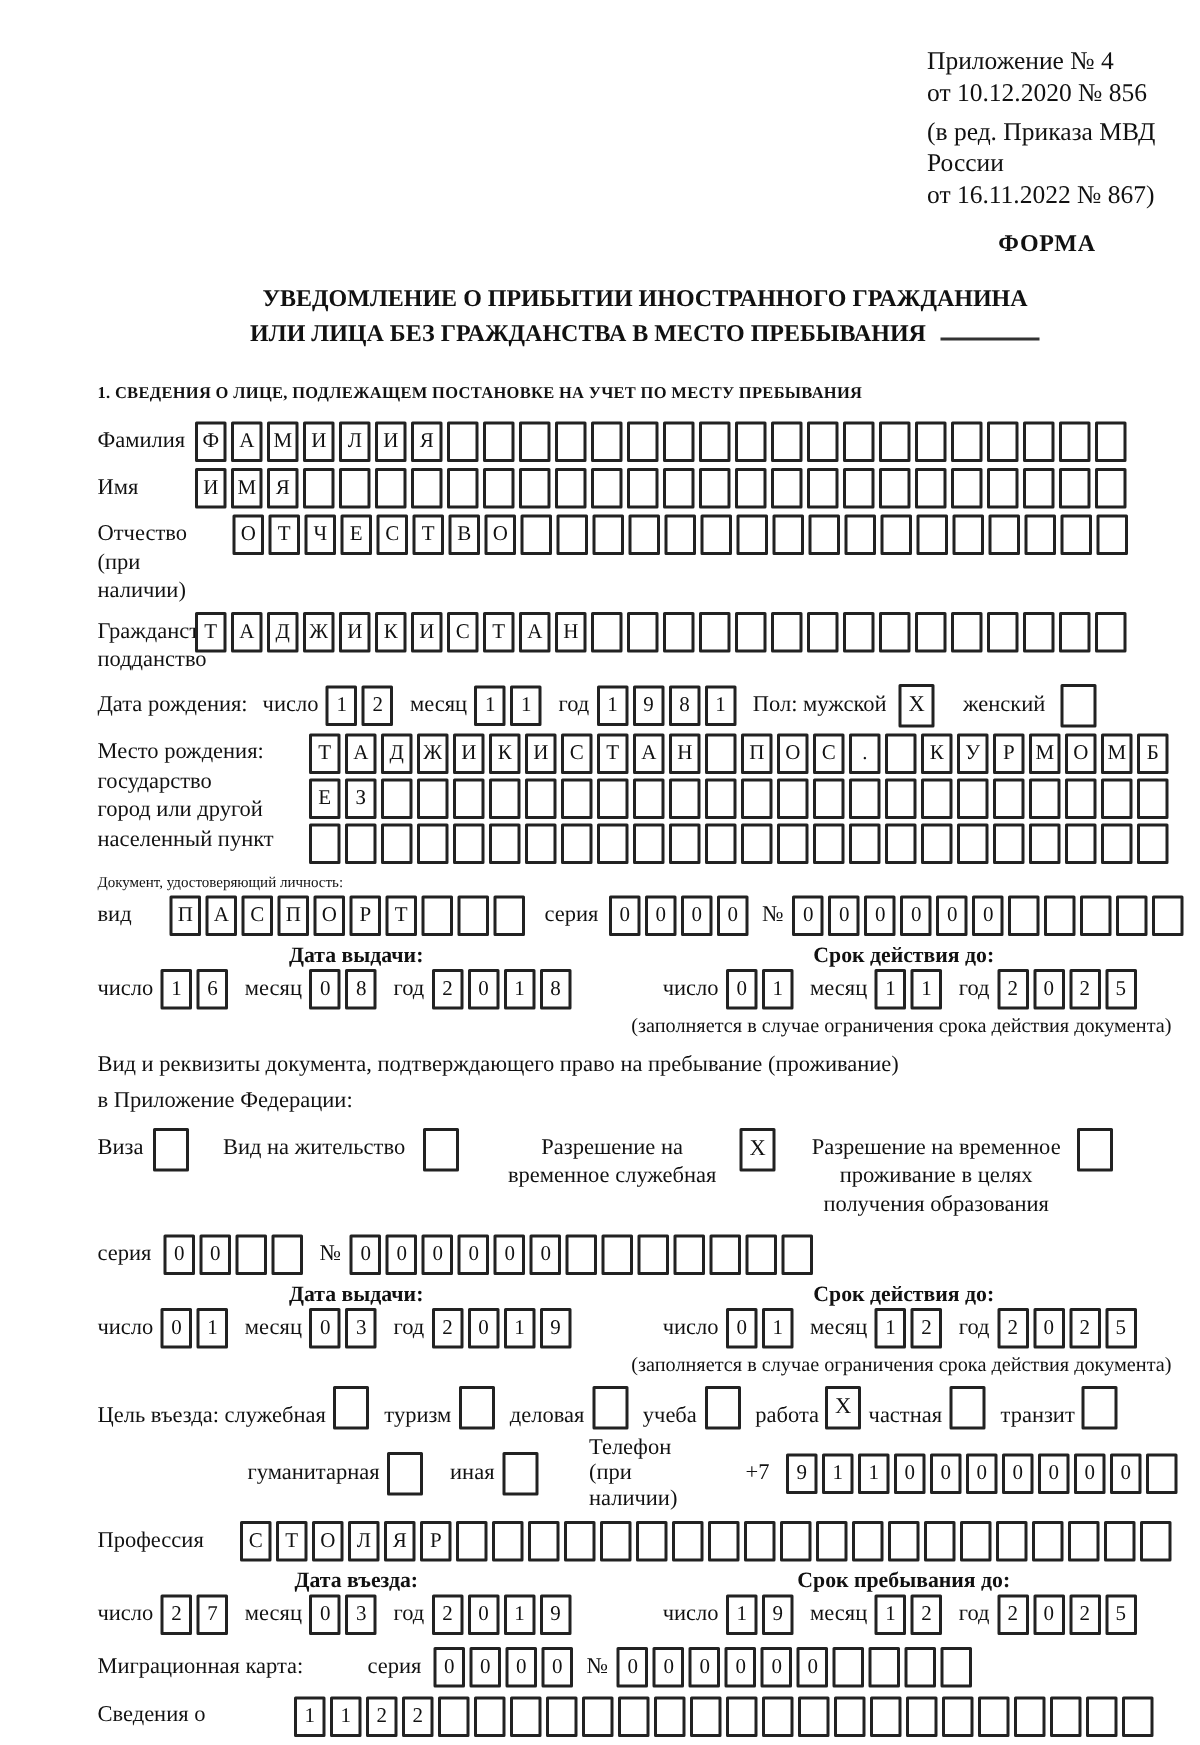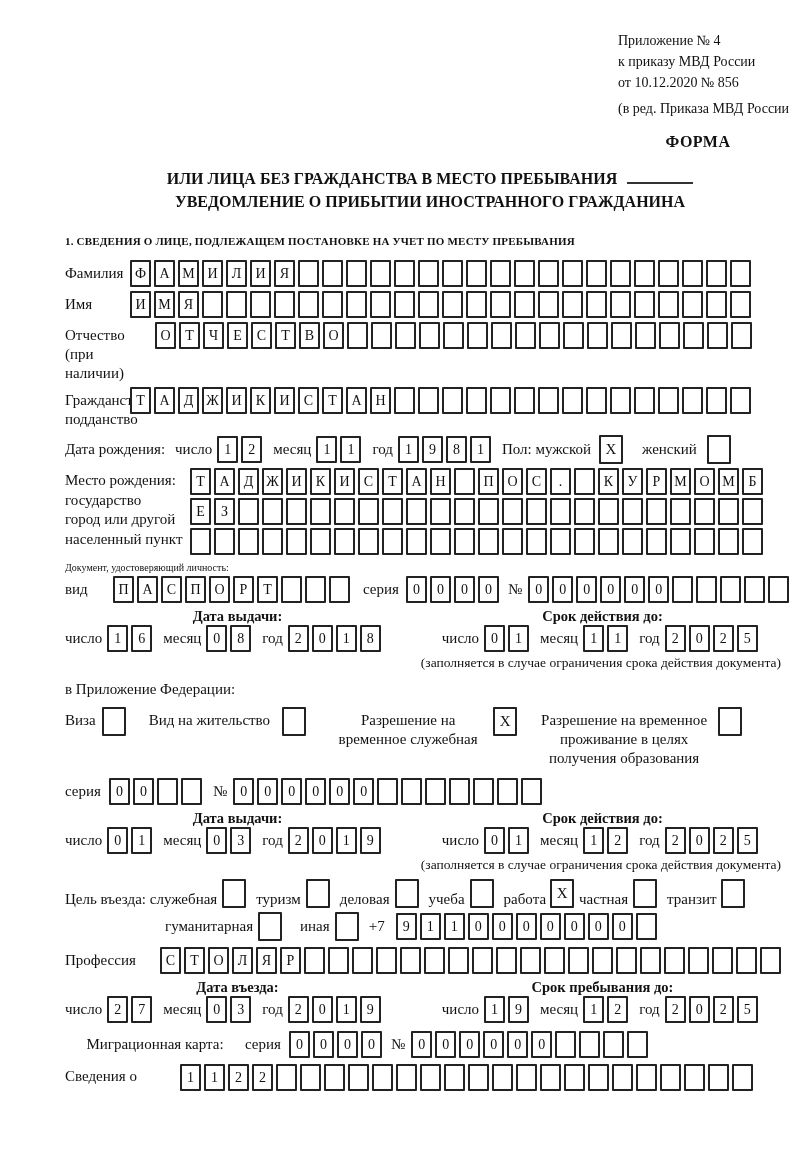--- a/index.html
+++ b/index.html
@@ -3,21 +3,21 @@
 <meta charset="utf-8">
 <style>
   html,body{margin:0;padding:0;background:#fff;}
   .page{
     width:800px;height:1163px;box-sizing:border-box;overflow:hidden;
     padding:30px 5px 0 65px;background:#fff;color:#111;
     font-family:"Liberation Serif","DejaVu Serif",serif;font-size:15px;
     position:relative;
   }
   
-  .ref-block{margin-left:553px;width:180px;line-height:21px;font-size:14px;}
+  .ref-block{margin-left:553px;width:180px;line-height:21px;font-size:17px;}
   .ref-block .amend{margin-top:5px;}
   .form-label{margin-left:553px;width:160px;text-align:center;font-weight:bold;font-size:16px;margin-top:14px;letter-spacing:.5px;}
   
   .title{ text-align:center;font-weight:bold;font-size:16px;line-height:23px;margin-top:16px;}
   .blank-line{display:inline-block;width:66px;border-bottom:2px solid #333;height:14px;margin-left:10px;}
   .section-heading{font-weight:bold;font-size:11px;margin-top:22px;letter-spacing:.2px;}
   
   .row{display:flex;align-items:flex-start;margin-bottom:4px;}
   .lbl{line-height:19px;padding-top:4px;flex:none;}
   .lbl2{display:block;}
@@ -46,41 +46,41 @@
   .optblock{text-align:center;line-height:19px;padding-top:4px;}
   .ob1{width:158px;margin-left:14px;}
   .ob2{width:176px;margin-left:10px;}
   .gap14{margin-left:14px;}
   
   .purpose .olbl{padding-top:4px;}
   .purpose .cells{margin:0 7px 0 5px;}
   .indent100{margin-left:100px;}
   .phone-prefix{padding-top:4px;margin-right:6px;font-size:15px;}
   
-  .mlblock{display:flex;align-items:flex-start;margin-bottom:4px;}
+  .mlblock{display:flex;align-items:flex-start;margin-bottom:4px;gap:16px;}
   .mlblock .lblcol{line-height:19.5px;padding-top:3px;flex:none;}
   .mlblock .rowscol .cells{margin-bottom:3px;}
   .center-heading{text-align:left;font-weight:normal;font-size:10px;margin:2px 0 3px 0;}
 </style>
 </head>
 <body>
 
 <div class="page">
 
   <div class="ref-block">
     <div>Приложение № 4</div>
-    <div>к приказу МВД России</div>
     <div>от 10.12.2020 № 856</div>
     <div class="amend">(в ред. Приказа МВД России</div>
+    <div>от 16.11.2022 № 867)</div>
   </div>
   <div class="form-label">ФОРМА</div>
 
   <div class="title">
+    <div>УВЕДОМЛЕНИЕ О ПРИБЫТИИ ИНОСТРАННОГО ГРАЖДАНИНА</div>
     <div><span>ИЛИ ЛИЦА БЕЗ ГРАЖДАНСТВА В МЕСТО ПРЕБЫВАНИЯ</span><span class="blank-line"></span></div>
-    <div>УВЕДОМЛЕНИЕ О ПРИБЫТИИ ИНОСТРАННОГО ГРАЖДАНИНА</div>
   </div>
 
   <div class="section-heading">1. СВЕДЕНИЯ О ЛИЦЕ, ПОДЛЕЖАЩЕМ ПОСТАНОВКЕ НА УЧЕТ ПО МЕСТУ ПРЕБЫВАНИЯ</div>
 
   <div class="row" style="margin-top:13px;">
     <span class="lbl w65">Фамилия</span>
     <span class="cells">
         <span class="cell">Ф</span>
         <span class="cell">А</span>
         <span class="cell">М</span>
@@ -410,20 +410,21 @@
           <span class="cell">2</span>
           <span class="cell">0</span>
           <span class="cell">2</span>
           <span class="cell">5</span>
         </span>
     </span>
   </div>
   <div class="note-right">(заполняется в случае ограничения срока действия документа)</div>
 
   <div class="intro">
+    <div>Вид и реквизиты документа, подтверждающего право на пребывание (проживание)</div>
     <div>в Приложение Федерации:</div>
   </div>
 
   <div class="opt-row">
     <span class="olbl">Виза</span>
     <span class="cells boxes">
         <span class="cell"></span>
       </span>
     <span class="olbl gap14">Вид на жительство</span>
     <span class="cells boxes" style="margin-left:12px;">
@@ -544,20 +545,21 @@
 
   <div class="row purpose indent100" style="align-items:center;">
     <span class="olbl" style="padding-top:0;">гуманитарная</span>
     <span class="cells boxes">
         <span class="cell"></span>
       </span>
     <span class="olbl" style="padding-top:0;margin-left:8px;">иная</span>
     <span class="cells boxes">
         <span class="cell"></span>
       </span>
+    <span class="olbl" style="padding-top:0;margin:0 20px 0 24px;">Телефон (при наличии)</span>
     <span class="phone-prefix" style="padding-top:0;">+7</span>
     <span class="cells">
         <span class="cell">9</span>
         <span class="cell">1</span>
         <span class="cell">1</span>
         <span class="cell">0</span>
         <span class="cell">0</span>
         <span class="cell">0</span>
         <span class="cell">0</span>
         <span class="cell">0</span>
@@ -638,21 +640,21 @@
       <span class="cells">
           <span class="cell">2</span>
           <span class="cell">0</span>
           <span class="cell">2</span>
           <span class="cell">5</span>
         </span>
     </span>
   </div>
 
   <div class="row" style="align-items:center;margin-top:8px;">
-    <span class="lbl" style="padding-top:0;width:180px;text-align:center;">Миграционная карта:</span>
+    <span class="lbl" style="padding-top:0;width:180px;">Миграционная карта:</span>
     <span class="lbl" style="padding-top:0;margin-right:8px;">серия</span>
     <span class="cells">
         <span class="cell">0</span>
         <span class="cell">0</span>
         <span class="cell">0</span>
         <span class="cell">0</span>
       </span>
     <span class="lbl" style="padding-top:0;margin:0 6px 0 6px;">№</span>
     <span class="cells">
         <span class="cell">0</span>

